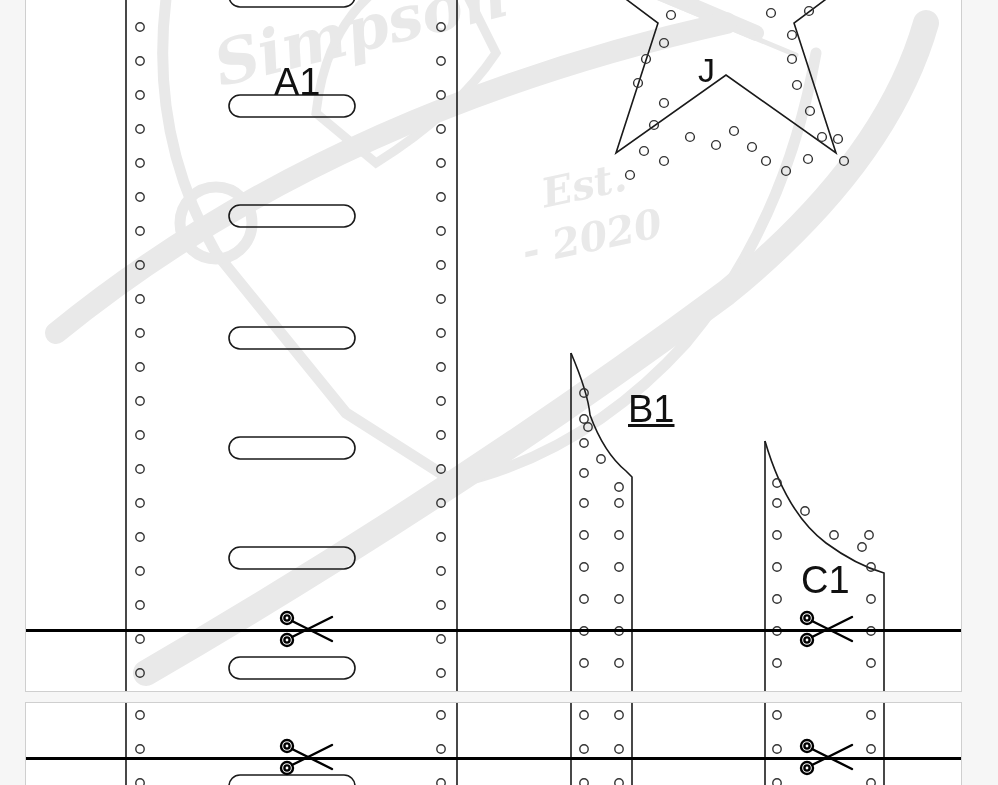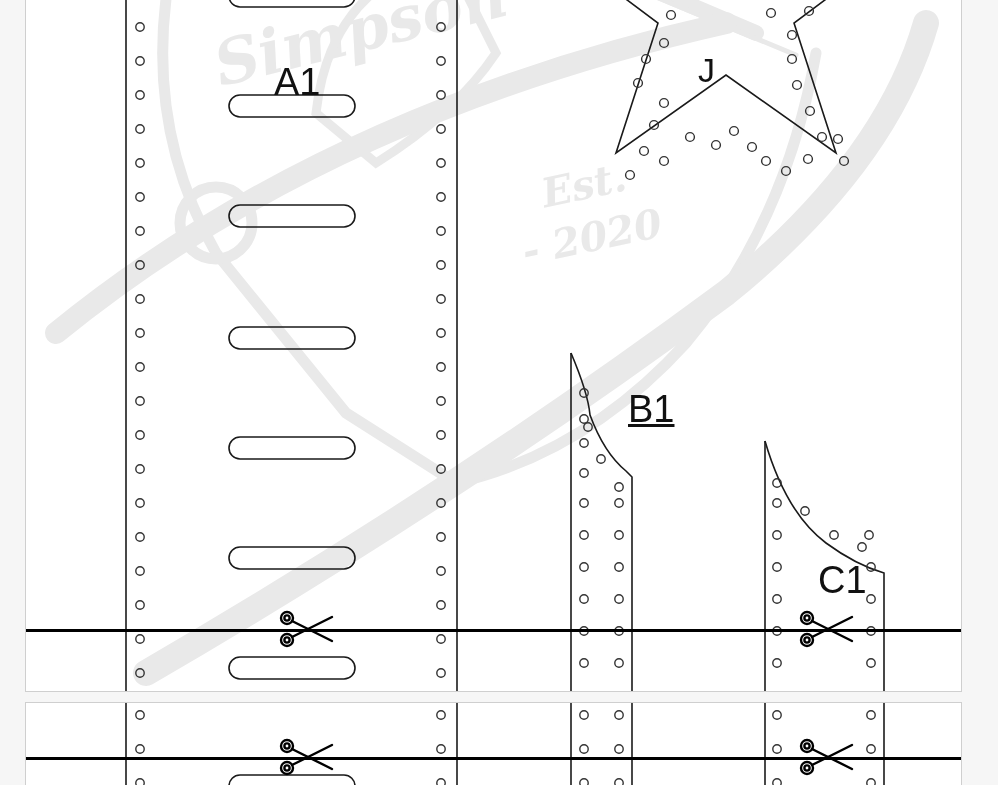--- a/index.html
+++ b/index.html
@@ -280,21 +280,21 @@
           <circle cx="11" cy="31" r="6"></circle>
             <circle cx="11" cy="31" r="2.6"></circle>
           <path d="M 16 12 L 56 32"></path>
           <path d="M 16 28 L 56 8"></path>
         </g>
       </svg>
 
       <div class="plabel big" style="left:248px;top:350px;">A1</div>
       <div class="plabel med" style="left:672px;top:360px;">J</div>
       <div class="plabel big" style="left:602px;top:677px;text-decoration:underline;">B1</div>
-      <div class="plabel big" style="left:792px;top:848px;">C1</div>
+      <div class="plabel big" style="left:775px;top:848px;">C1</div>
     </div>
   </div>
 
   <div class="page" id="page-2">
     <div class="page-inner">
       <svg class="art" width="937" height="1000" viewBox="0 0 937 1000">
         <g fill="none" stroke="#1a1a1a" stroke-width="1.6">
           <g>
             <line x1="100" y1="0" x2="100" y2="240"></line>
             <line x1="431" y1="0" x2="431" y2="240"></line>

